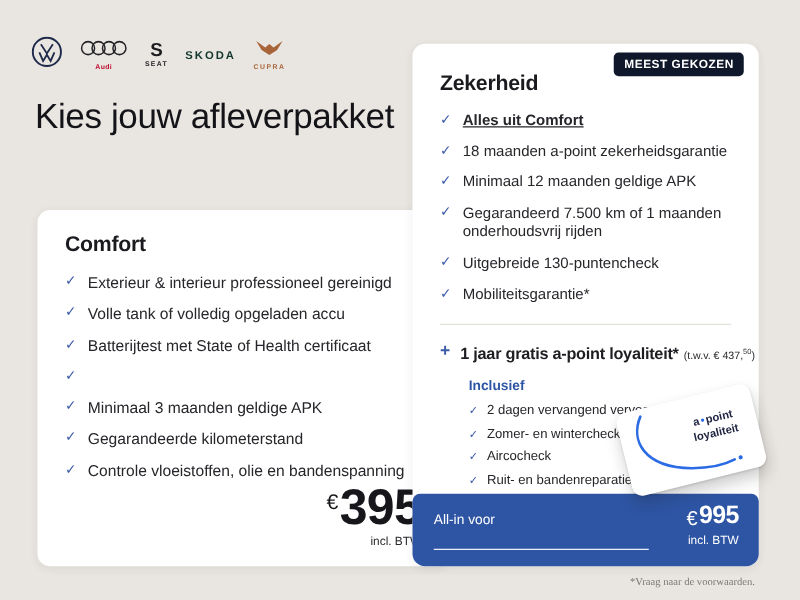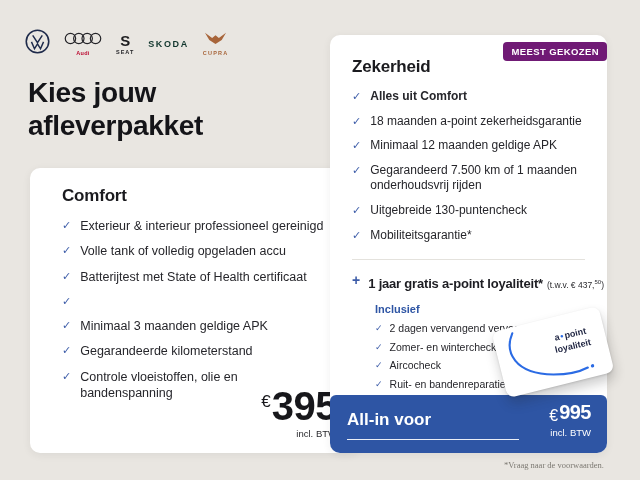--- a/index.html
+++ b/index.html
@@ -18,53 +18,53 @@
   .logo { display:flex; flex-direction:column; align-items:center; gap:1px; }
   .logo .sub { font-size:5.5px; font-weight:700; letter-spacing:1px; color:#242428; }
   .logo.audi .sub { color:#bb0a30; letter-spacing:.3px; }
   .logo.cupra .sub { color:#a8653a; letter-spacing:1.2px; }
   .seat-s { font-size:15px; font-weight:900; color:#1d1d1f; line-height:1; }
   .skoda-word { font-size:9px; font-weight:800; letter-spacing:1.6px; color:#12372e; }
 
   
   h1.page-title {
     position:absolute; left:28px; top:76px; width:300px;
-    font-size:28px; line-height:1.18; font-weight:700;
+    font-size:28px; line-height:1.18; font-weight:400;
     letter-spacing:-.3px; color:#141418;
   }
 
   
   .card {
     position:absolute; background:#fff; border-radius:10px;
     box-shadow:0 2px 8px rgba(40,40,40,.07);
   }
-  .card.comfort  { left:30px;  top:168px; width:329px; height:285px; padding:18px 32px; }
+  .card.comfort  { left:30px;  top:168px; width:329px; height:285px; padding:18px 22px; }
   .card.zekerheid{ left:330px; top:35px;  width:277px; height:418px; padding:16px 22px; }
   .card h2 { font-size:17px; font-weight:700; color:#1b1b1f; letter-spacing:-.2px; margin-bottom:12px; }
   .card.zekerheid h2 { margin-top:6px; }
 
   ul.features { list-style:none; }
   ul.features li { display:flex; align-items:flex-start; margin-bottom:9px; }
   .check { color:#3c5ca8; font-size:11px; line-height:1.4; margin-right:9px; flex:0 0 auto; }
   .ftext { font-size:12.5px; line-height:1.3; color:#26262b; }
   .card.zekerheid .ftext { font-size:12px; }
-  li.strong .ftext { font-weight:700; }
+  li.strong .ftext { font-weight:700;text-decoration:underline; }
 
   
   .price { text-align:right; }
   .price .amount { display:flex; justify-content:flex-end; align-items:flex-start; }
   .price .euro { font-size:17px; font-weight:400; margin-top:6px; margin-right:1px; }
   .price .num  { font-size:40px; font-weight:700; letter-spacing:-.5px; line-height:1; }
   .price .vat  { font-size:9.5px; margin-top:2px; color:#2a2a2e; }
   .price.dark { position:absolute; right:22px; bottom:14px; color:#17171b; }
 
   
   .badge {
-    position:absolute; top:7px; right:0;
-    background:#701a75; color:#fff;
+    position:absolute; top:7px; right:12px;
+    background:#0f172a; color:#fff;
     font-size:9.5px; font-weight:700; letter-spacing:.4px;
     padding:4px 8px; border-radius:4px; white-space:nowrap;
   }
   .divider { border-top:1px solid #e4e2dd; margin:16px 0 14px; }
   .plus-row { display:flex; align-items:flex-start; white-space:nowrap; }
   .plus { color:#3c5ca8; font-size:14px; font-weight:600; line-height:1; margin-right:8px; margin-top:-1px; flex:0 0 auto; }
   .plus-label { font-size:13px; font-weight:700; letter-spacing:-.2px; color:#1d1d22; }
   .plus-note  { font-size:8.5px; color:#2a2a2e; margin-left:4px; }
   .plus-note sup { font-size:6px; }
   .inclusief { color:#2e55a4; font-size:11px; font-weight:700; margin:11px 0 7px 23px; }
@@ -86,21 +86,21 @@
     text-align:center; font-size:9px; font-weight:700;
     color:#1d2340; line-height:1.3; transform:rotate(1deg);
   }
   .lc-text .dot { color:#2b6be4; margin:0 1px; }
 
   
   .band {
     position:absolute; left:0; right:0; bottom:0; height:58px;
     background:#2e55a4; border-radius:6px 6px 10px 10px; z-index:2;
   }
-  .band-label { position:absolute; left:17px; top:15px; color:#fff; font-size:17px; font-weight:700; }
+  .band-label { position:absolute; left:17px; top:15px; color:#fff; font-size:11px; font-weight:400; }
   .band-line  { position:absolute; left:17px; right:88px; bottom:13px; height:1px; background:rgba(255,255,255,.9); }
   .price.light { position:absolute; right:16px; top:7px; color:#fff; }
   .price.light .euro { font-size:16px; margin-top:5px; }
   .price.light .num  { font-size:20px; }
   .price.light .vat  { color:#fff; font-size:9.5px; }
 
   .footnote { position:absolute; right:36px; bottom:10px; font-size:8.5px; color:#7c7972;font-family:Liberation Serif, serif; }
 </style>
 </head>
 <body>

